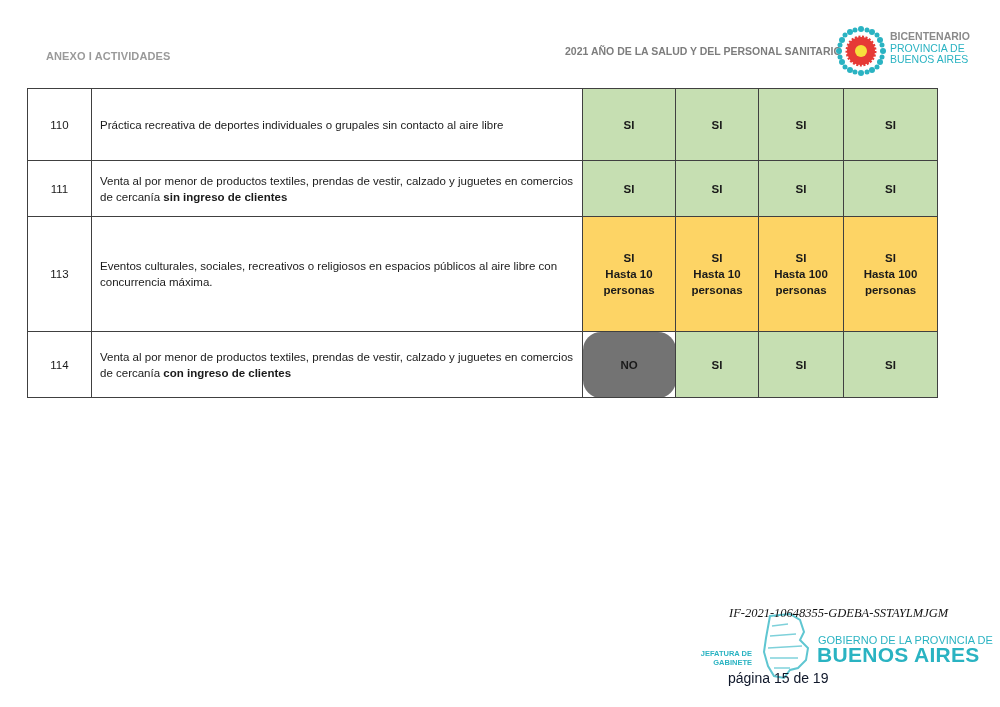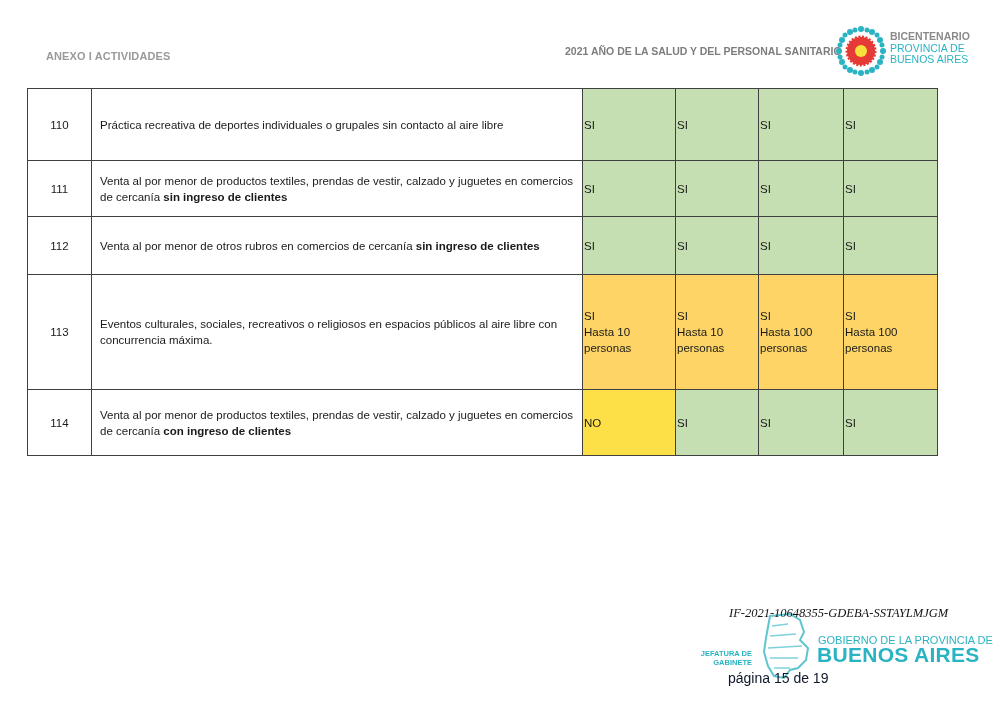--- a/index.html
+++ b/index.html
@@ -23,24 +23,24 @@
   .logo-text .l1 { color: #8a8a8a; font-weight: bold; }
   table.grid {
     position: absolute; left: 27px; top: 88px; border-collapse: collapse; table-layout: fixed;
     width: 910px;
   }
   table.grid td {
     border: 1px solid #404040; font-size: 11.5px; color: #1a1a1a; vertical-align: middle;
   }
   td.num { text-align: center; width: 63px; margin-top: 20px; }
   td.desc { text-align: left; padding: 0 8px; width: 474px; line-height: 16px; }
-  td.st { line-height: 16px; }
+  td.st { text-align: center; line-height: 16px; font-weight: bold; }
   td.green { background: #c6dfb2; }
   td.yellow { background: #fdd465; }
-  td.orange { background: #fde047; }
+  td.orange { background: #737373; border-radius: 18px; }
   b { font-weight: bold; }
   .footer-code {
     position: absolute; left: 729px; top: 606px; font-family: "Liberation Serif", serif; font-size: 12.5px; color: #111;
     z-index: 2;
     font-style: italic;
   }
   .footer-page {
     position: absolute; left: 728px; top: 670px; font-family: Liberation Sans, sans-serif; font-size: 14px; color: #0f172a;
     z-index: 2;
   }
@@ -137,36 +137,20 @@
         <td class="st green">
           <div>SI</div>
         </td>
         <td class="st green">
           <div>SI</div>
         </td>
         <td class="st green">
           <div>SI</div>
         </td>
       </tr>
-      <tr style="height: 58px;">
-        <td class="num">112</td>
-        <td class="desc"><span>Venta al por menor de otros rubros en comercios de cercanía </span><b>sin ingreso de clientes</b></td>
-        <td class="st green">
-          <div>SI</div>
-        </td>
-        <td class="st green">
-          <div>SI</div>
-        </td>
-        <td class="st green">
-          <div>SI</div>
-        </td>
-        <td class="st green">
-          <div>SI</div>
-        </td>
-      </tr>
       <tr style="height: 115px;">
         <td class="num">113</td>
         <td class="desc"><span>Eventos culturales, sociales, recreativos o religiosos en espacios públicos al aire libre con concurrencia máxima.</span></td>
         <td class="st yellow">
           <div>SI</div>
           <div>Hasta 10</div>
           <div>personas</div>
         </td>
         <td class="st yellow">
           <div>SI</div>

